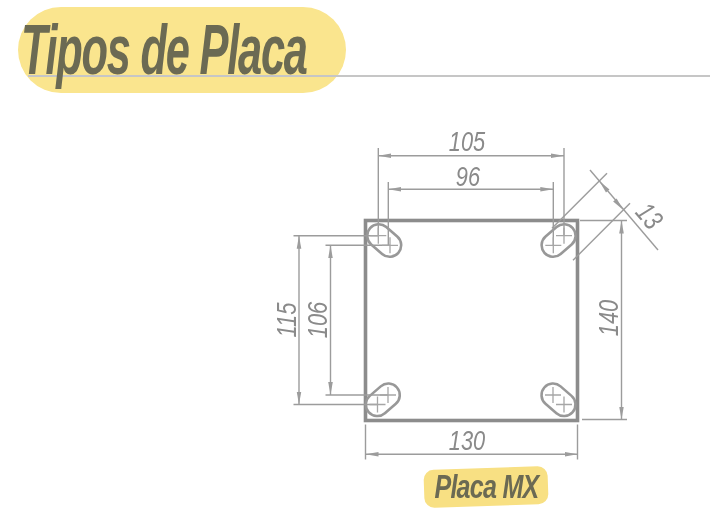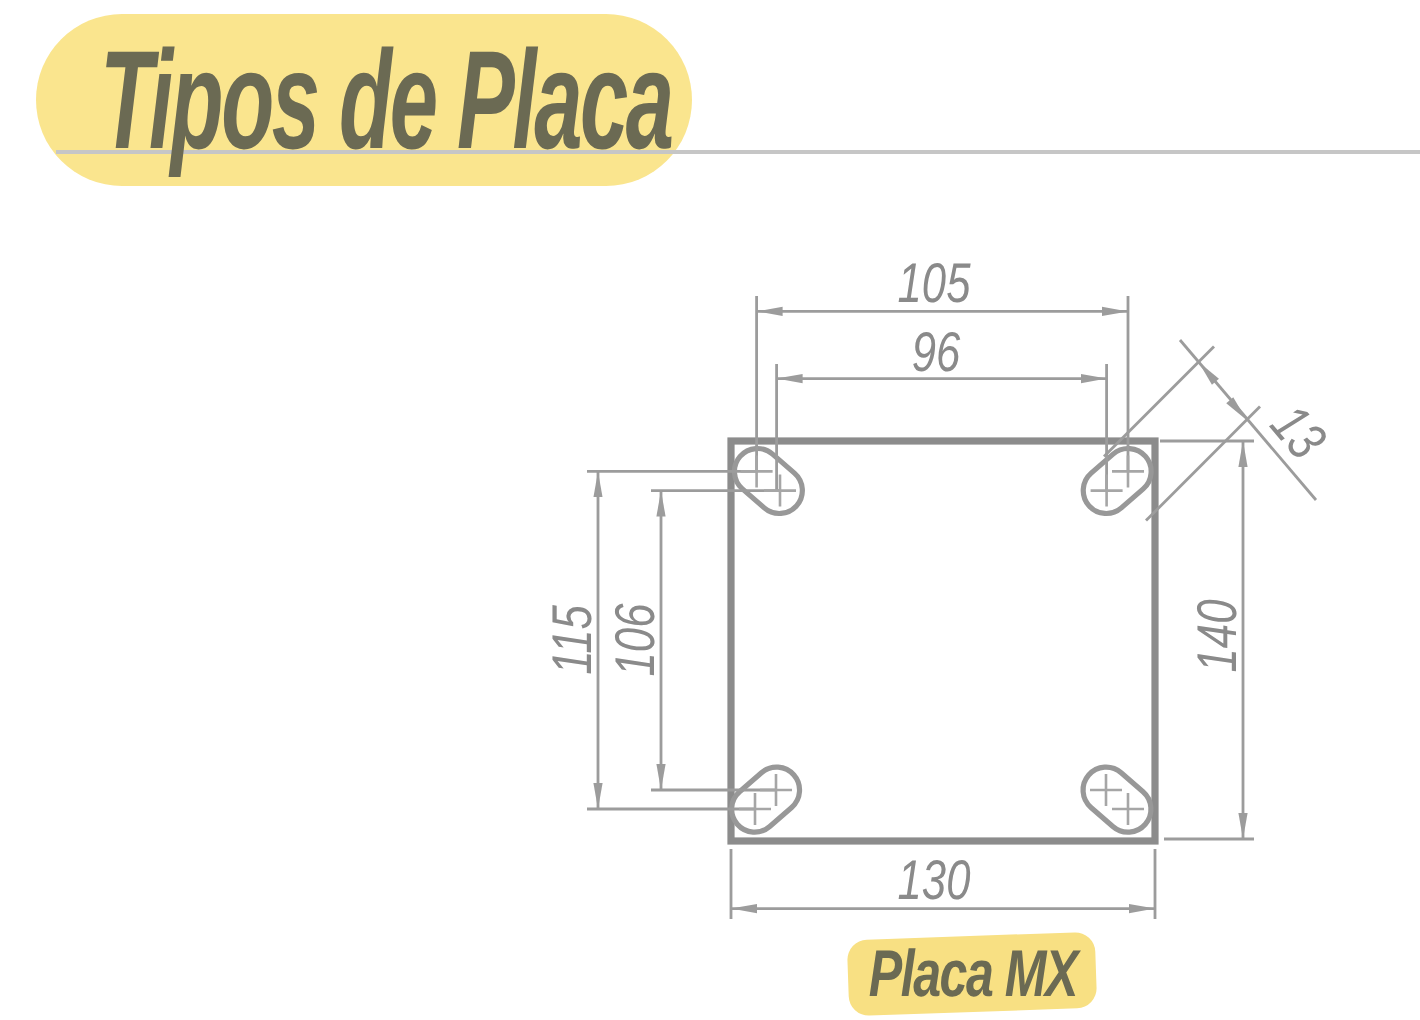--- a/index.html
+++ b/index.html
@@ -13,21 +13,21 @@
   
   .title-highlight{
     position:absolute;left:18px;top:7px;width:328px;height:86px;
     background:#FAE58E;border-radius:46px;z-index:0;
   }
   .title-underline{
     position:absolute;left:28px;top:75px;width:682px;height:2px;
     background:#C6C6C6;z-index:1;
   }
   .page-title{
-    position:absolute;left:50px;top:7px;height:86px;z-index:2;
+    position:absolute;left:21px;top:7px;height:86px;z-index:2;
     display:flex;align-items:center;text-align:center;
   }
   .page-title span{
     display:inline-block;
     font-style:italic;font-weight:bold;font-size:70px;letter-spacing:-2px;
     color:#6B6A53;white-space:nowrap;
     transform:scaleX(0.62);transform-origin:left center;
   }
   
   .drawing{position:absolute;left:0;top:0;z-index:3;}

